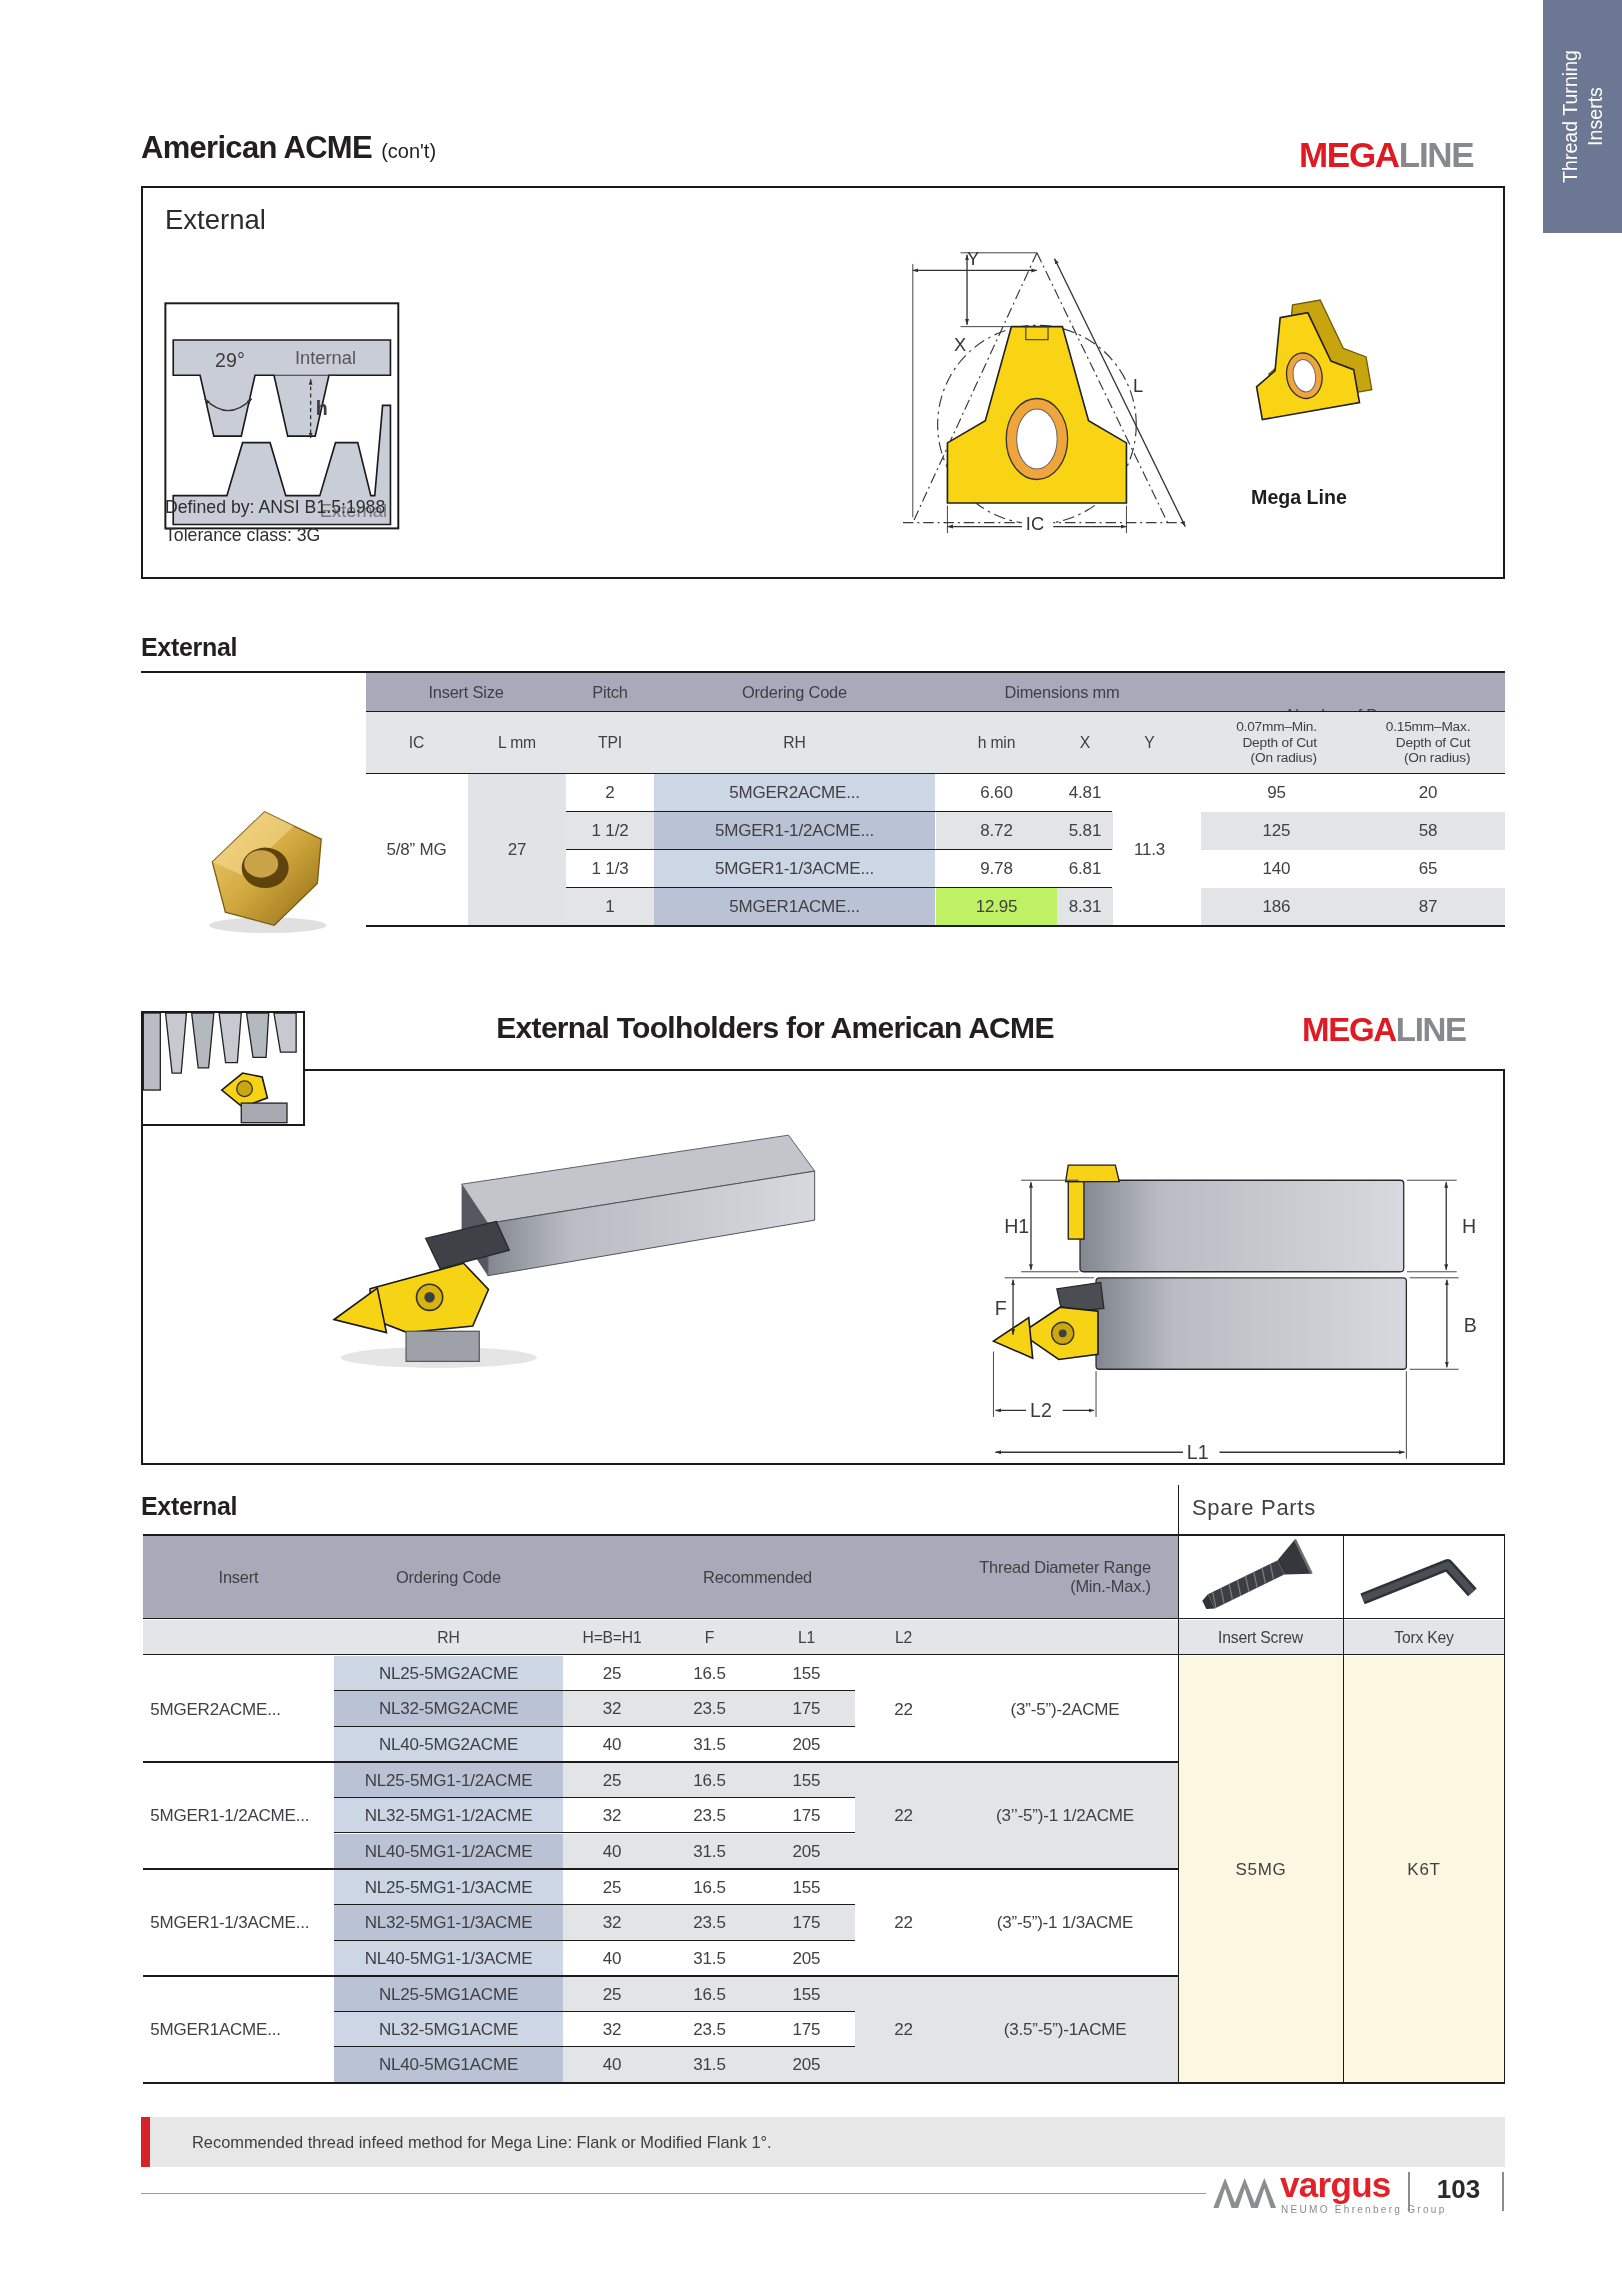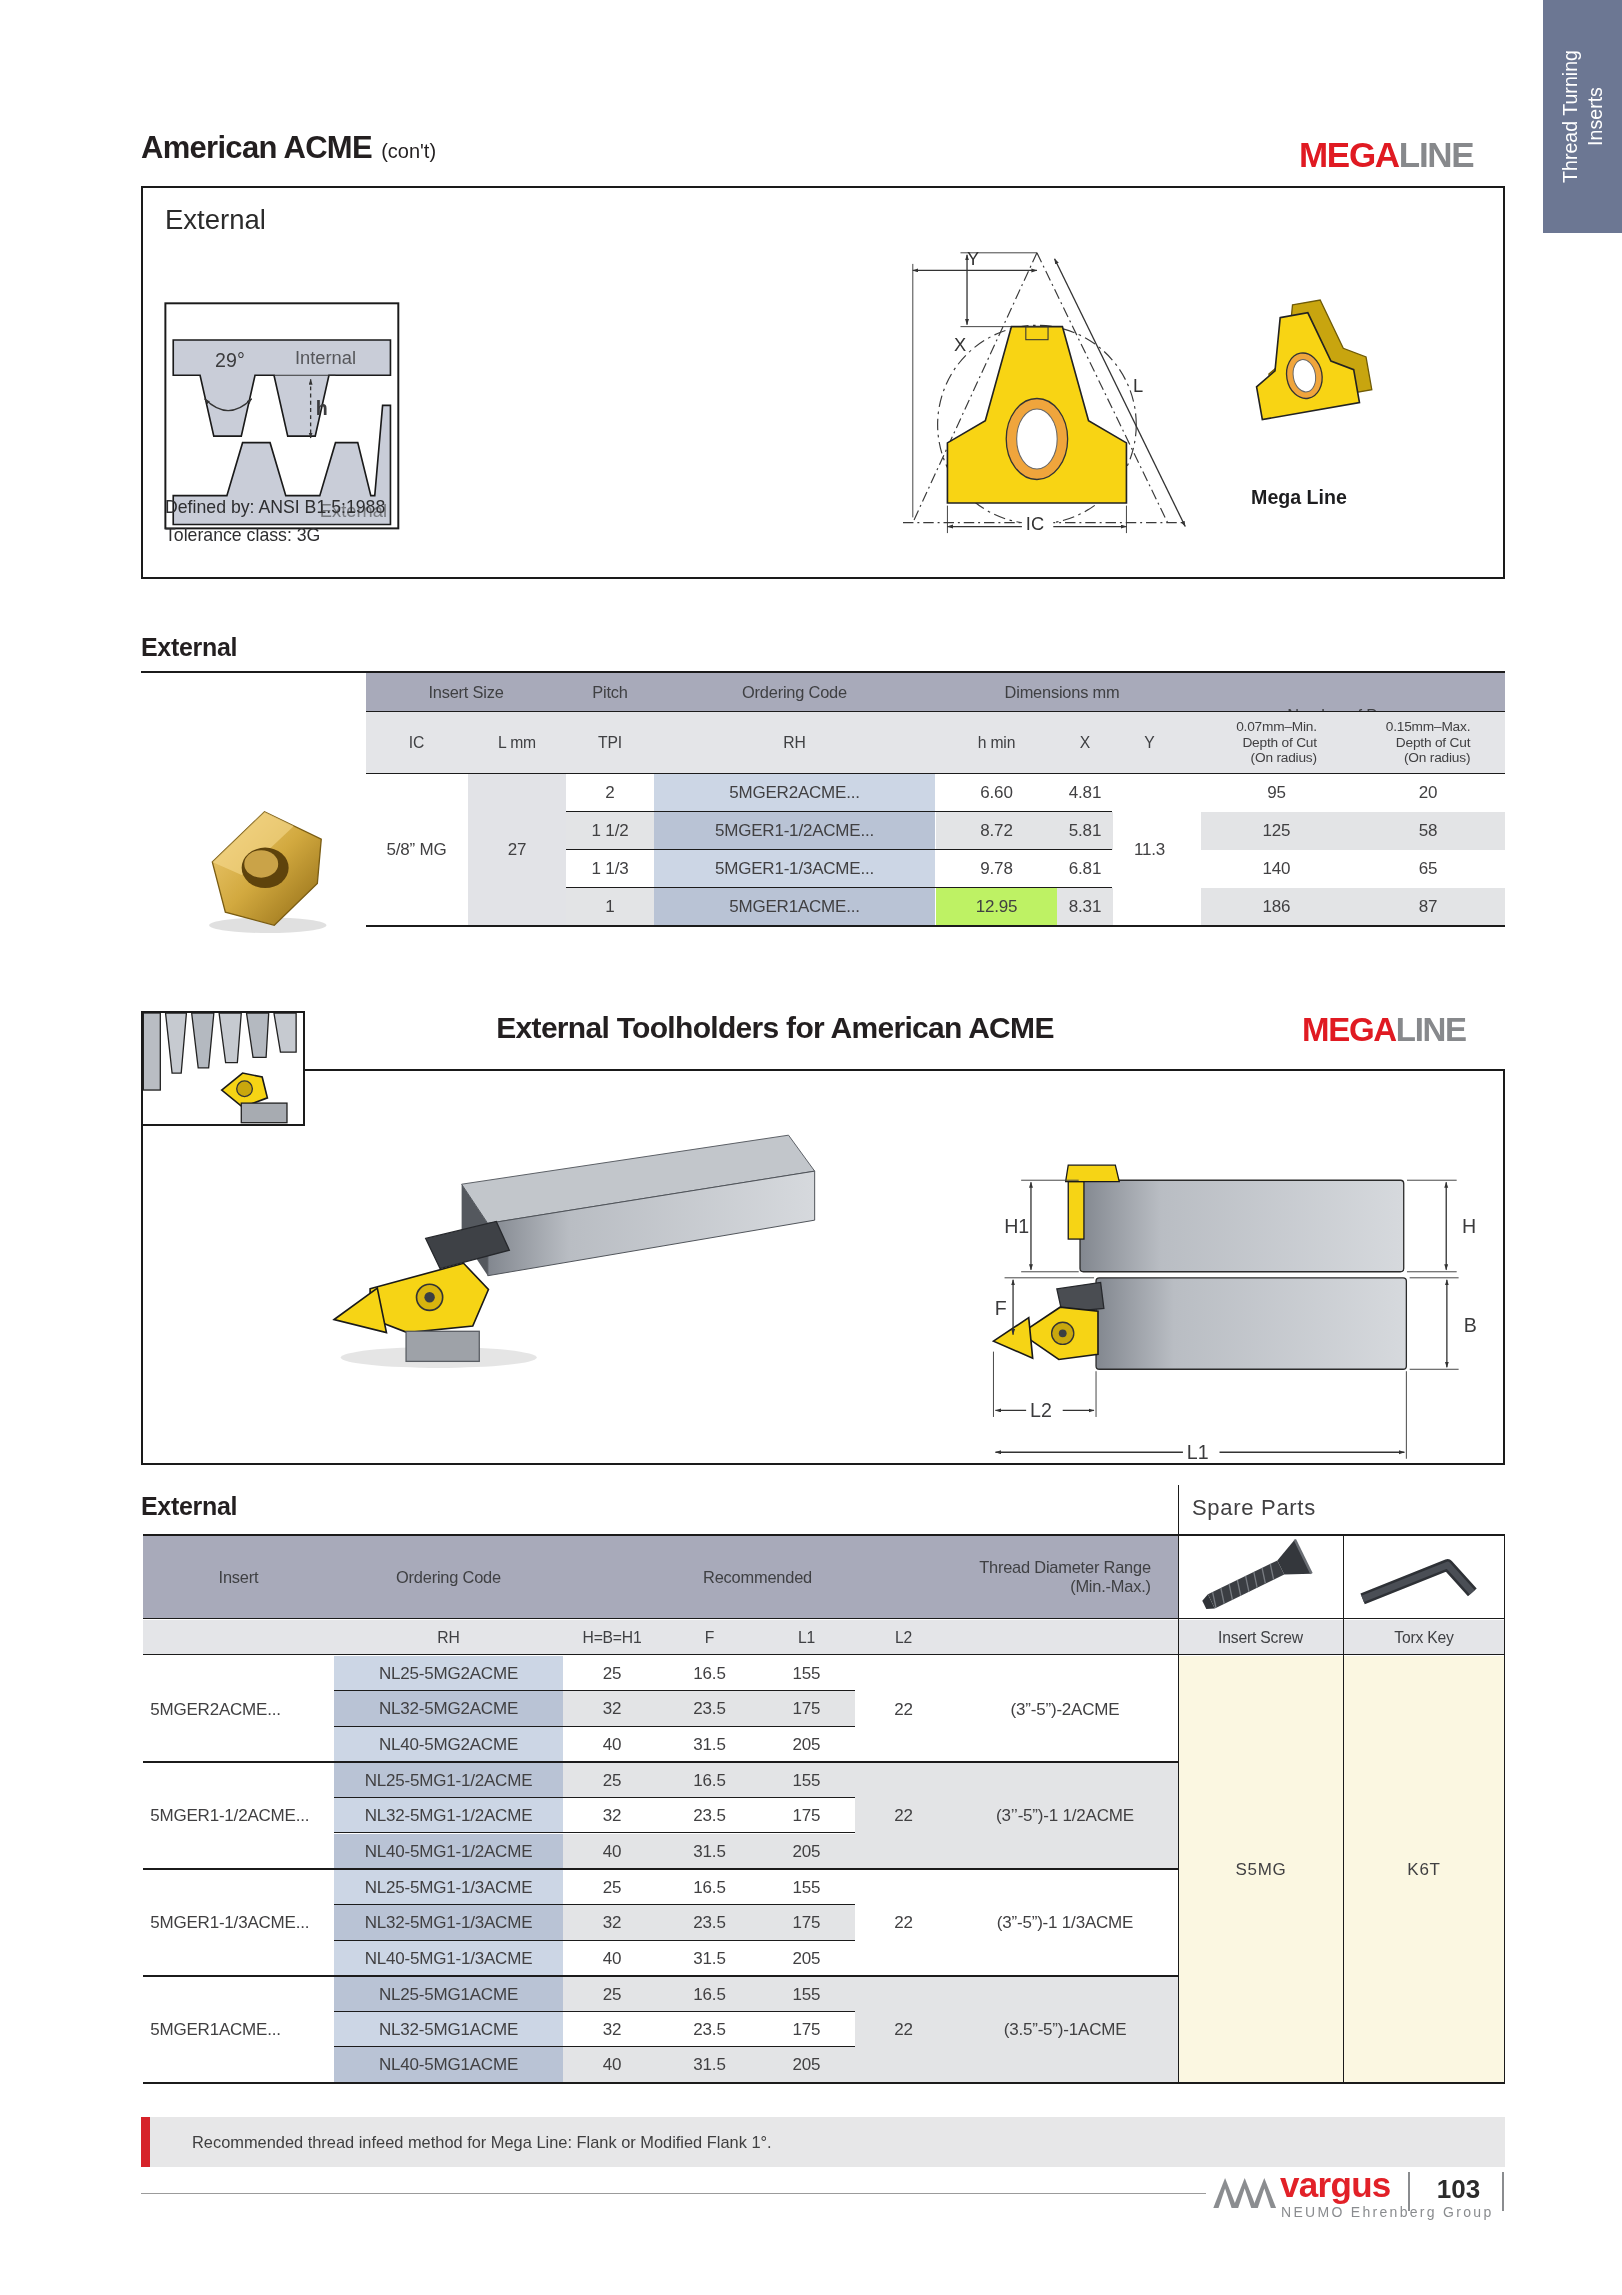--- a/index.html
+++ b/index.html
@@ -405,19 +405,19 @@
   <div class="a" style="left:141px;top:2193px;width:1065px;height:1.3px;background:#9b9b9b;"></div>
   <svg class="a" style="left:1212px;top:2174px;" width="68" height="34" viewBox="0 0 104 52">
     <polygon points="2,52 20,6 38,52" fill="#8b8d90"></polygon>
     <polygon points="32,52 50,6 68,52" fill="#8b8d90"></polygon>
     <polygon points="62,52 80,6 98,52" fill="#8b8d90"></polygon>
     <polygon points="10,52 20,22 30,52" fill="#fff"></polygon>
     <polygon points="40,52 50,22 60,52" fill="#fff"></polygon>
     <polygon points="70,52 80,22 90,52" fill="#fff"></polygon>
   </svg>
   <div class="a" style="left:1280px;top:2165px;font-size:35px;font-weight:bold;color:#e22128;letter-spacing:-0.7px;">vargus</div>
-  <div class="a" style="left:1281px;top:2204px;font-size:14px;letter-spacing:2.3px;color:#8a8c8f;text-align:right;">NEUMO Ehrenberg Group</div>
+  <div class="a" style="left:1281px;top:2204px;font-size:10px;letter-spacing:2.3px;color:#8a8c8f;text-align:right;">NEUMO Ehrenberg Group</div>
   <div class="a" style="left:1408px;top:2172px;width:2px;height:39px;background:#8a8c8f;"></div>
   <div class="a" style="left:1420px;top:2174px;width:77px;text-align:center;font-size:26px;font-weight:bold;color:#2b2b2b;">103</div>
   <div class="a" style="left:1502px;top:2172px;width:2px;height:39px;background:#8a8c8f;"></div>
 
 </div>
 
 
 </body></html>

